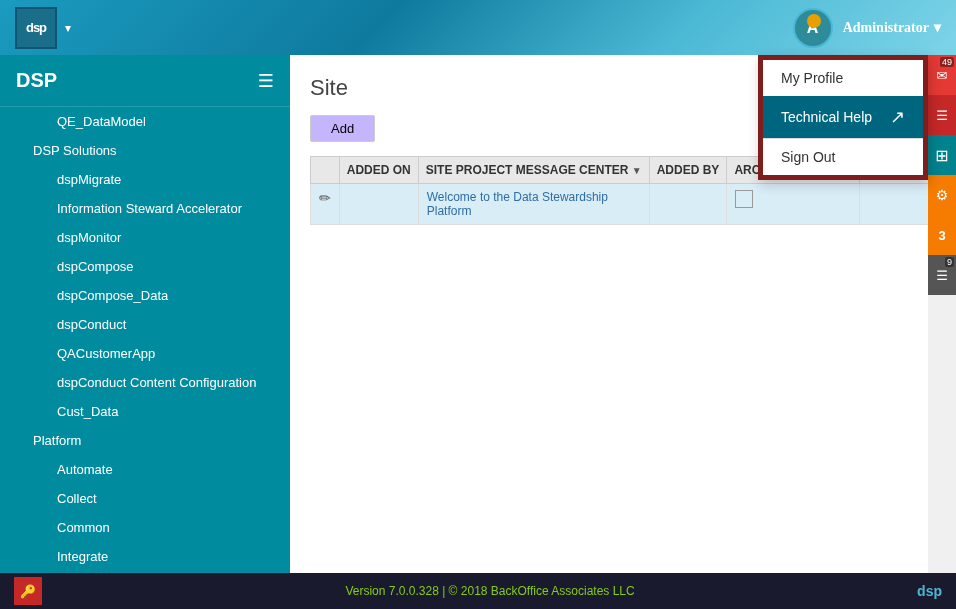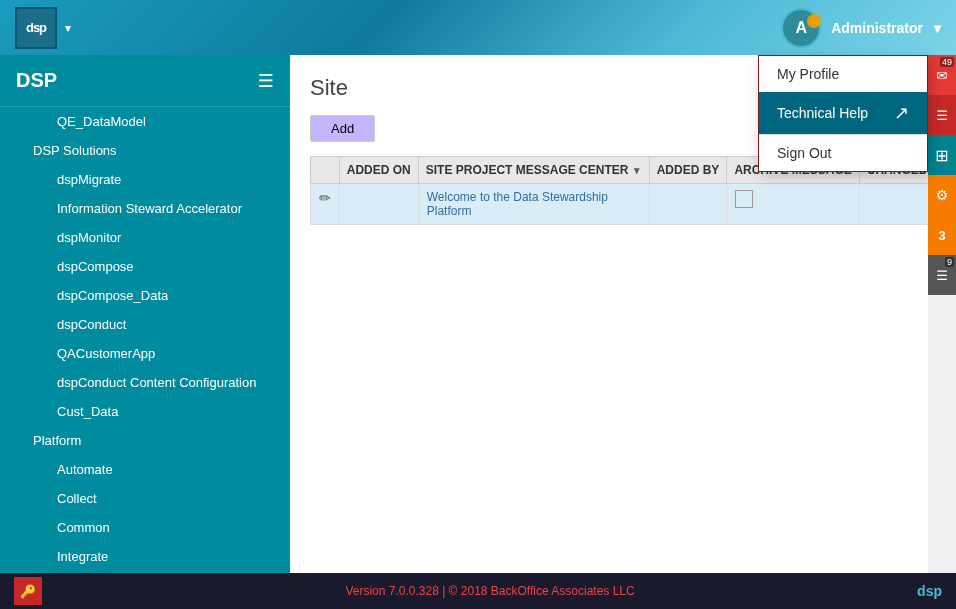--- a/index.html
+++ b/index.html
@@ -58,21 +58,22 @@
     }
     .admin-btn {
       color: white;
       background: none;
       border: none;
       cursor: pointer;
       font-size: 14px;
       font-weight: bold;
       display: flex;
       align-items: flex-end;
-      gap: 11px;
+      gap: 5px;
+      font-family: Liberation Serif, serif;
     }
 
     
     .main-layout {
       display: flex;
       flex: 1;
       overflow: hidden;
     }
 
     
@@ -245,37 +246,37 @@
       width: 28px;
       height: 28px;
       display: flex;
       align-items: center;
       justify-content: center;
       color: white;
       font-weight: bold;
       font-size: 14px;
     }
     .footer-text {
-      color: #ef4444;
+      color: #84cc16;
       font-size: 12px;
       margin-left: 21px;
     }
     .footer-dsp {
       color: #4ab8d4;
       font-size: 14px;
       font-weight: bold;
     }
 
     
     .dropdown-menu {
       position: absolute;
       top: 0px;
       right: 28px;
       background: white;
-      border: 1px solid #7f1d1d;
+      border: 5px solid #7f1d1d;
       box-shadow: 2px 4px 12px rgba(0,0,0,0.2);
       z-index: 1000;
       min-width: 170px;
     }
     .dropdown-item {
       padding: 10px 18px;
       cursor: pointer;
       font-size: 14px;
       color: #333;
       display: flex;

